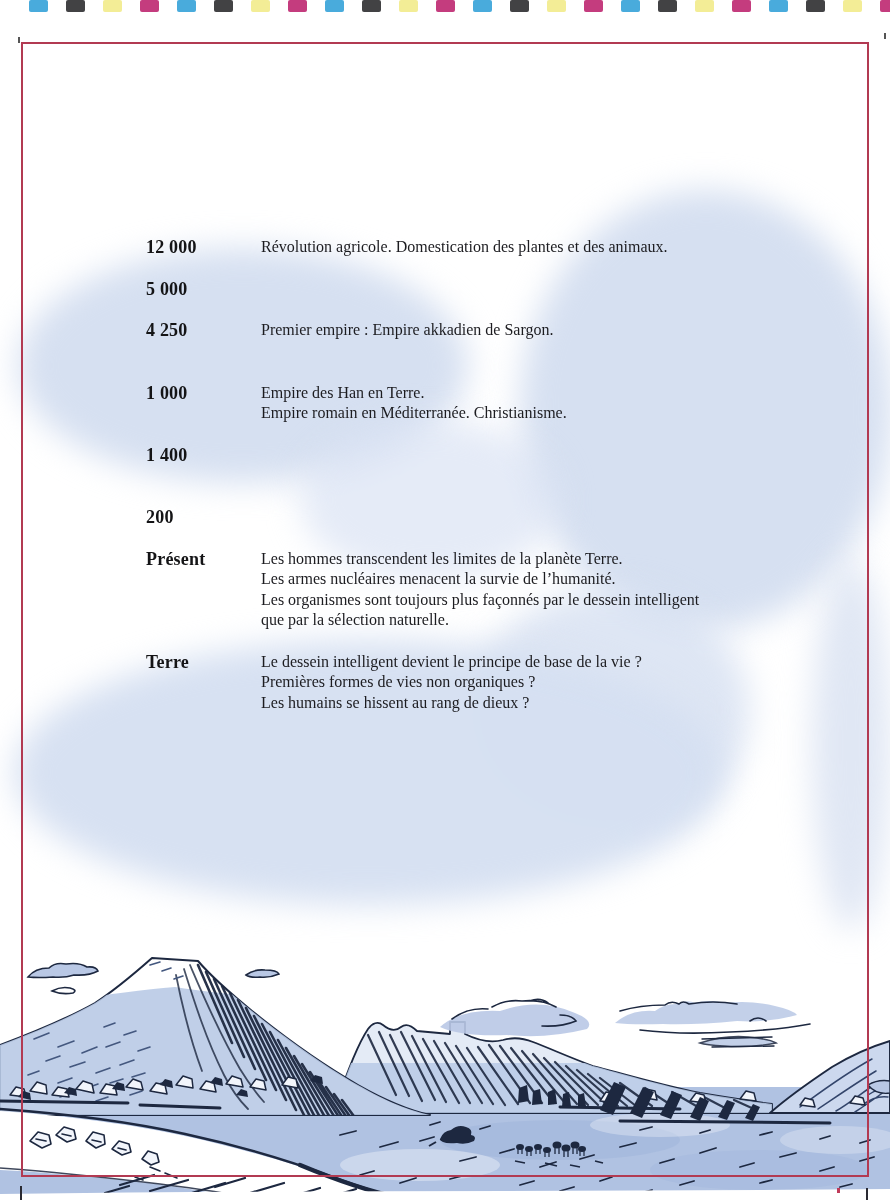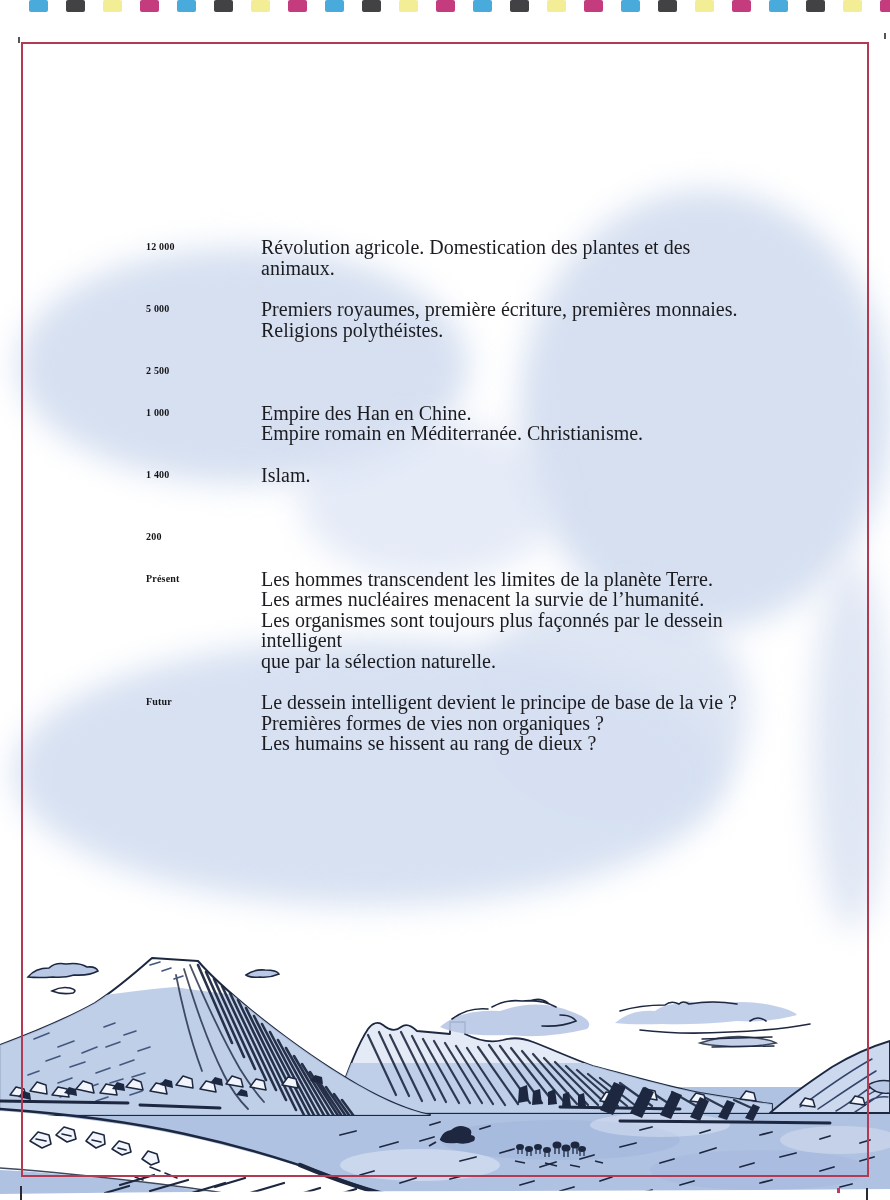--- a/index.html
+++ b/index.html
@@ -23,22 +23,22 @@
   .cloud-f{left:470px;top:590px;width:280px;height:240px;background:rgba(214,224,241,.8);}
   .cloud-g{left:812px;top:560px;width:78px;height:370px;background:rgba(211,221,239,.7);}
   
   .frame{
     position:absolute;left:21px;top:42px;width:848px;height:1135px;
     border:2px solid #b23a52;box-sizing:border-box;z-index:20;pointer-events:none;
   }
   
   .timeline{position:absolute;left:146px;top:237px;width:610px;z-index:10;color:#1c1c20;}
   .row{display:flex;margin-bottom:21px;}
-  .year{width:115px;flex:0 0 auto;font-weight:bold;font-size:10px;line-height:20.5px;letter-spacing:.2px;color:#141416;}
-  .desc{width:490px;font-size:20px;line-height:20.5px;white-space:pre-line;}
+  .year{width:115px;flex:0 0 auto;font-weight:bold;font-size:18px;line-height:20.5px;letter-spacing:.2px;color:#141416;}
+  .desc{width:490px;font-size:16px;line-height:20.5px;white-space:pre-line;}
   
   .illustration{position:absolute;left:0;top:935px;width:890px;height:265px;z-index:5;}
   
   .tick{position:absolute;z-index:25;}
   .tick-tl{left:18px;top:37px;width:2px;height:6px;background:#555;}
   .tick-tr{left:884px;top:33px;width:2px;height:6px;background:#555;}
   .tick-bl{left:20px;top:1186px;width:2px;height:14px;background:#2a2a33;}
   .tick-br{left:866px;top:1188px;width:2px;height:12px;background:#2a2a33;}
   .tick-red{left:837px;top:1188px;width:3px;height:5px;background:#c03b5a;}
 </style>
@@ -190,46 +190,46 @@
 <div class="tick tick-br"></div>
 <div class="tick tick-red"></div>
 
 <div class="timeline">
   <div class="row">
     <div class="year">12 000</div>
     <div class="desc">Révolution agricole. Domestication des plantes et des animaux.</div>
   </div>
   <div class="row">
     <div class="year">5 000</div>
-    <div class="desc">Premiers royaumes, première écriture, premières monnaies.
-Religions polythéistes.</div>
-  </div>
-  <div class="row">
-    <div class="year">2 500</div>
+  </div>
+  <div class="row">
+    <div class="year">4 250</div>
+    <div class="desc">Premier empire : Empire akkadien de Sargon.</div>
+  </div>
+  <div class="row">
   </div>
   <div class="row">
     <div class="year">1 000</div>
-    <div class="desc">Empire des Han en Chine.
+    <div class="desc">Empire des Han en Terre.
 Empire romain en Méditerranée. Christianisme.</div>
   </div>
   <div class="row">
     <div class="year">1 400</div>
-    <div class="desc">Islam.</div>
   </div>
   <div class="row">
   </div>
   <div class="row">
     <div class="year">200</div>
   </div>
   <div class="row">
     <div class="year">Présent</div>
     <div class="desc">Les hommes transcendent les limites de la planète Terre.
 Les armes nucléaires menacent la survie de l’humanité.
 Les organismes sont toujours plus façonnés par le dessein intelligent
 que par la sélection naturelle.</div>
   </div>
   <div class="row">
-    <div class="year">Futur</div>
+    <div class="year">Terre</div>
     <div class="desc">Le dessein intelligent devient le principe de base de la vie ?
 Premières formes de vies non organiques ?
 Les humains se hissent au rang de dieux ?</div>
   </div>
 </div>
 
 </body></html>

